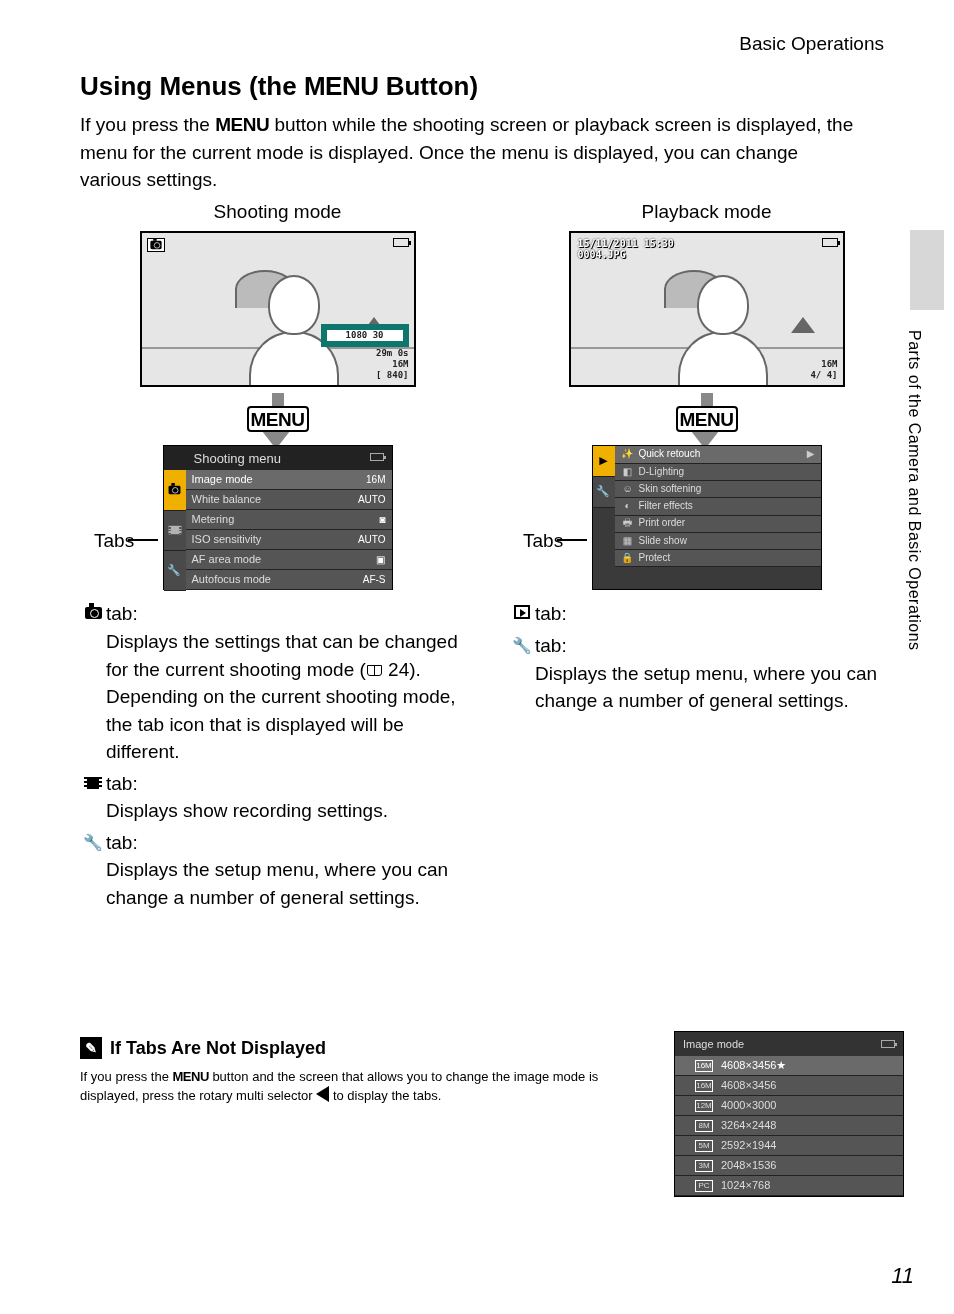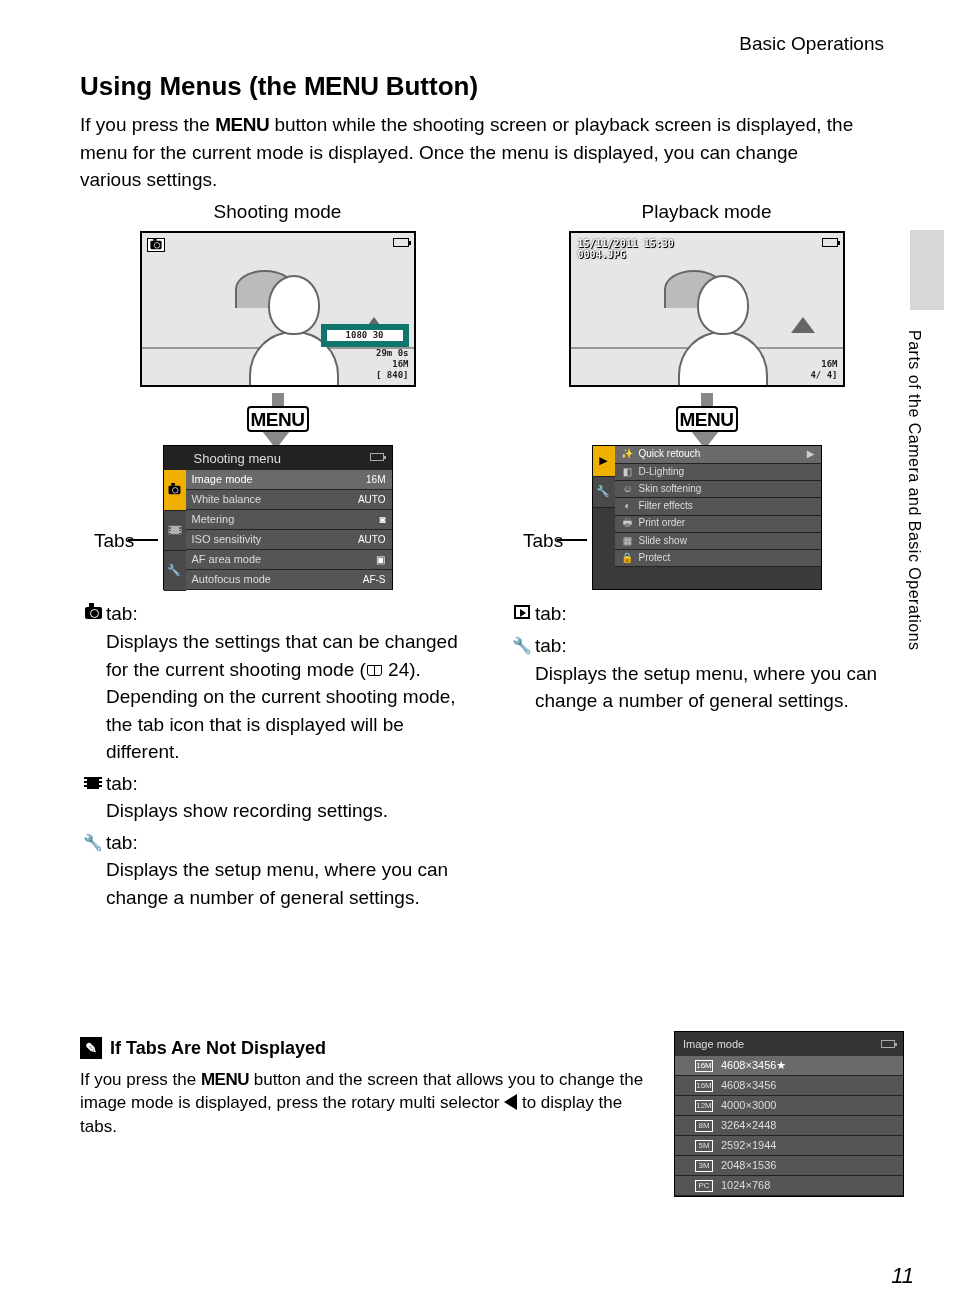--- a/index.html
+++ b/index.html
@@ -81,21 +81,21 @@
   .tabs-wrap { position:relative; }
   .expl-list { margin-top:10px;}
   .expl-row { display:flex; align-items:flex-start; margin-bottom:4px;}
   .expl-icon { width:26px;flex-shrink:0;text-align:center;font-size:16px;position:relative;top:2px;}
   .expl-body { flex:1;}
   .expl-body .sub { padding-left:0px;}
   .note-sec { margin-top:120px; display:flex; align-items:flex-start; gap:20px;}
   .note-left { flex:1;}
   .note-title { font-weight:bold; font-size:18px; display:flex;align-items:center;gap:8px;}
   .pencil-box { width:22px;height:22px;background:#000;color:#fff;display:flex;align-items:center;justify-content:center;font-size:14px;}
-  .note-body { font-size:17px; line-height:1.4; margin-top:6px;}
+  .note-body { font-size:13px; line-height:1.4; margin-top:6px;}
   .img-mode-menu { width:230px;background:#3a3a3a;border:1px solid #000;margin-top:-4px;}
   .img-mode-menu .hdr { height:24px;background:#333;color:#ddd;font-size:11px;padding:5px 8px;position:relative;}
   .img-mode-menu .hdr .batt{position:absolute;right:8px;top:8px;width:14px;height:8px;border:1px solid #aaa;}
   .img-mode-menu .hdr .batt:after{content:"";position:absolute;right:-3px;top:2px;width:2px;height:3px;background:#aaa;}
   .img-mode-menu .opt { height:20px;display:flex;align-items:center;gap:8px;padding:0 0 0 20px;color:#ddd;font-size:11px;border-bottom:1px solid #222;background:#555;}
   .img-mode-menu .opt.hl { background:#6a6a6a;color:#fff;}
   .img-mode-menu .opt .badge{width:18px;height:12px;border:1px solid #fff;font-size:8px;text-align:center;line-height:10px;}
   .page-num { position:absolute; right:40px; bottom:22px; font-size:22px; font-style:italic;}
   .book-ref { display:inline-block;border:1px solid #000;width:15px;height:11px;border-radius:0 0 3px 3px;position:relative;top:0px;margin:0 1px;}
   .book-ref:before{content:"";position:absolute;left:6px;top:0;bottom:0;width:1px;background:#000;}

